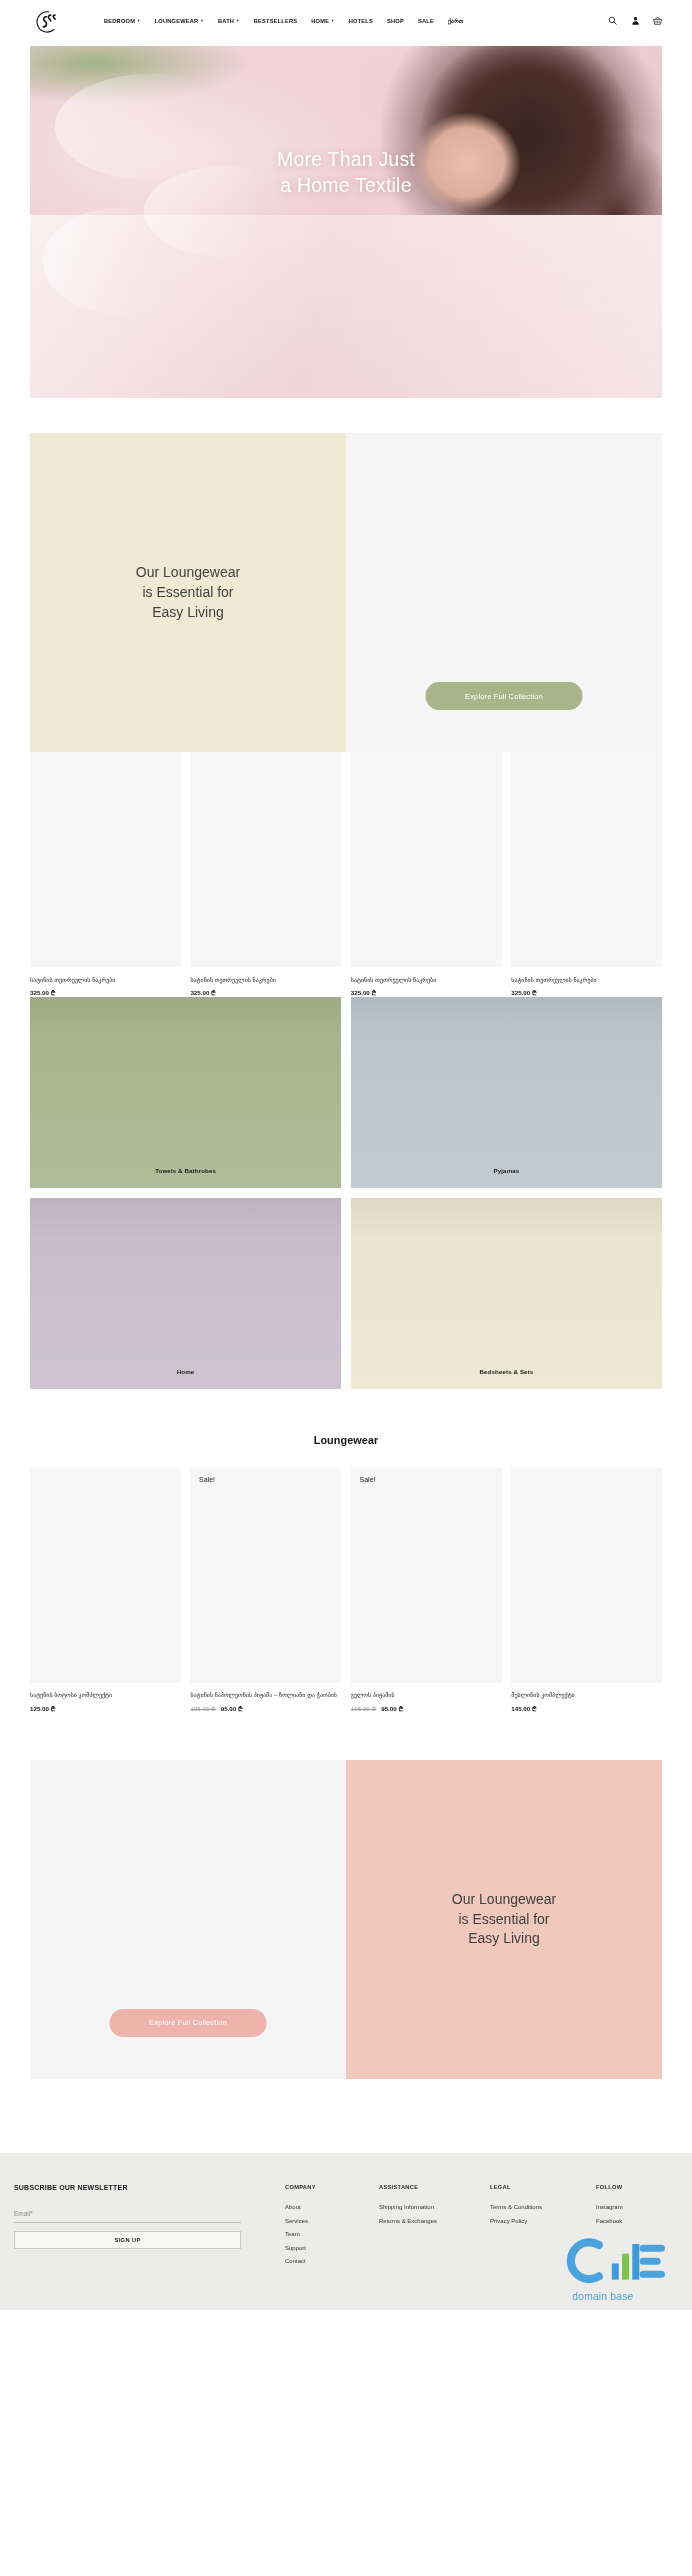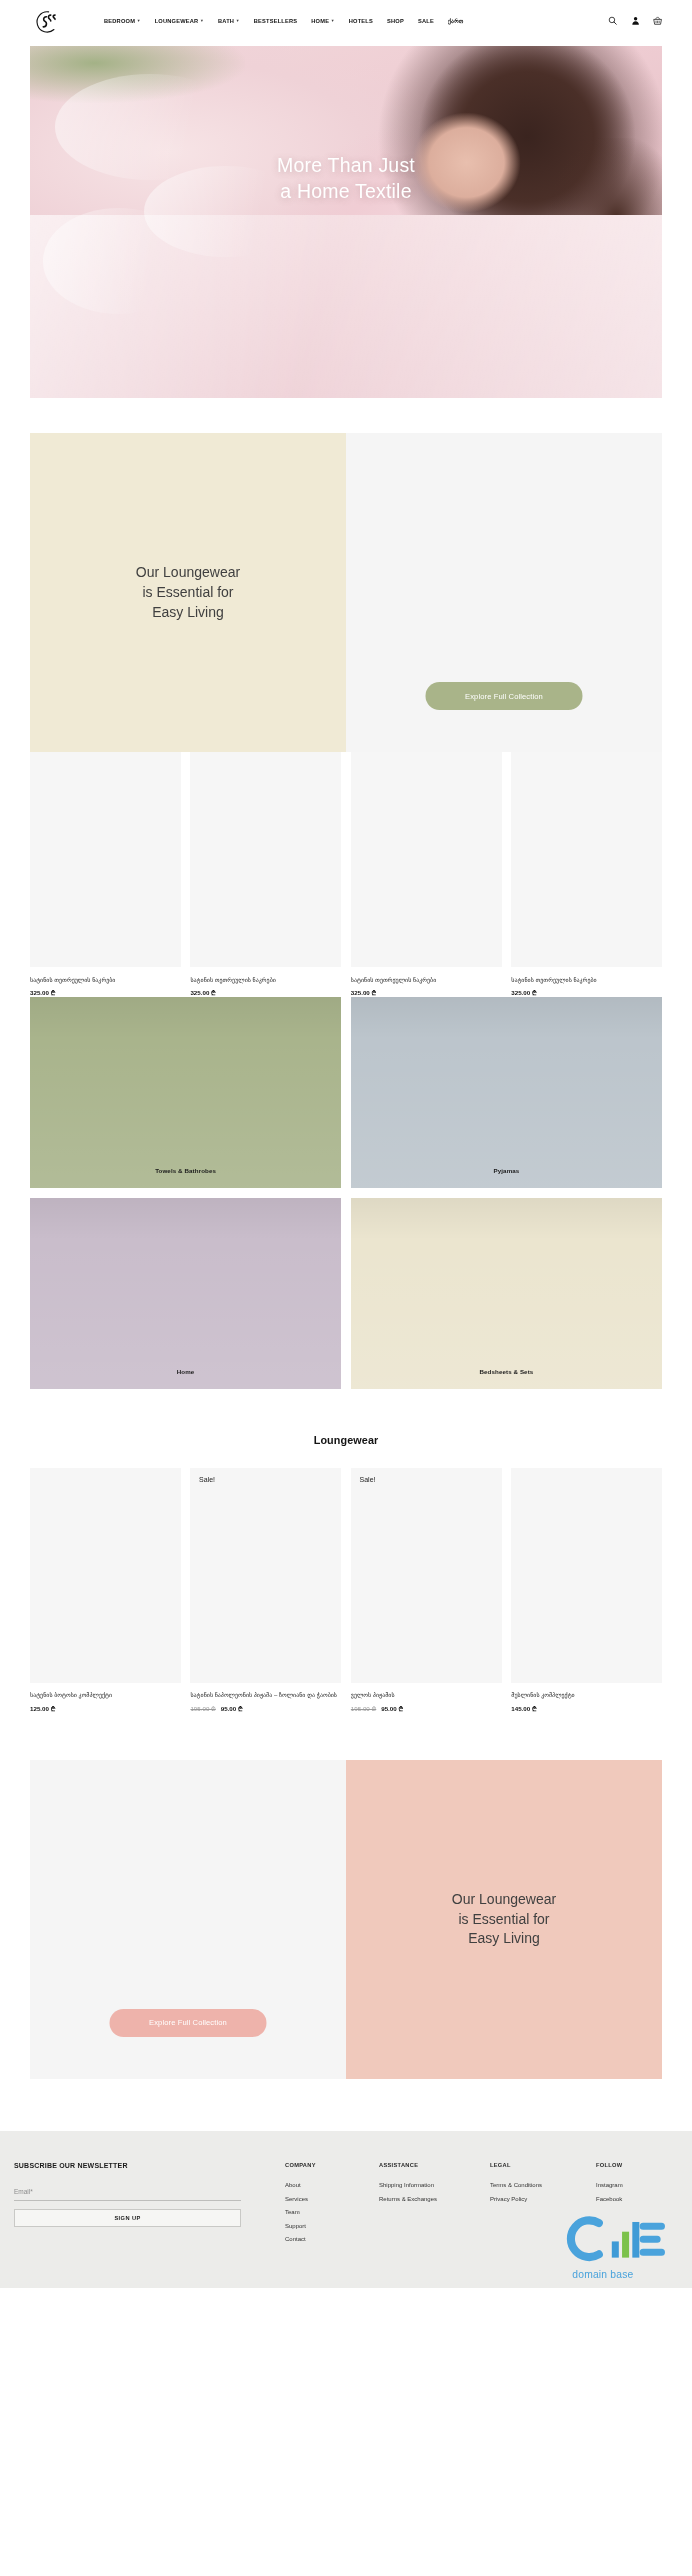--- a/index.html
+++ b/index.html
@@ -91,21 +91,21 @@
       linear-gradient(#f4dde1,#eed0d6);
   }
   .hero-fold {
     position:absolute;
     background:linear-gradient(100deg, rgba(255,255,255,.5), rgba(255,255,255,0) 70%);
     border-radius:50%;
   }
   .hero-caption {
     position:absolute;
     left:0; right:0;
-    top:107px;
+    top:101px;
     text-align:center;
     color:#fff;
     font-size:19.5px;
     line-height:1.32;
     font-weight:400;
     letter-spacing:0.2px;
     text-shadow:0 0.5px 7.6px rgba(120,80,80,.30);
     font-family:"Liberation Sans", sans-serif;
   }
 
@@ -219,21 +219,21 @@
     font-size:6.2px;
     font-weight:700;
     color:#1b1b1b;
     margin-bottom:14px;
     letter-spacing:0.1px;
     font-family:"Liberation Sans", sans-serif;
   }
 
   
   .footer {
-    margin-top:52px;
+    margin-top:74px;
     background:#ececea;
     padding:31px 30px 38px 14px;
     display:flex;
     position:relative;
   }
   .f-news { width:227px; flex:0 0 auto; }
   .f-news-title {
     font-size:7px;
     font-weight:700;
     letter-spacing:0.2px;

